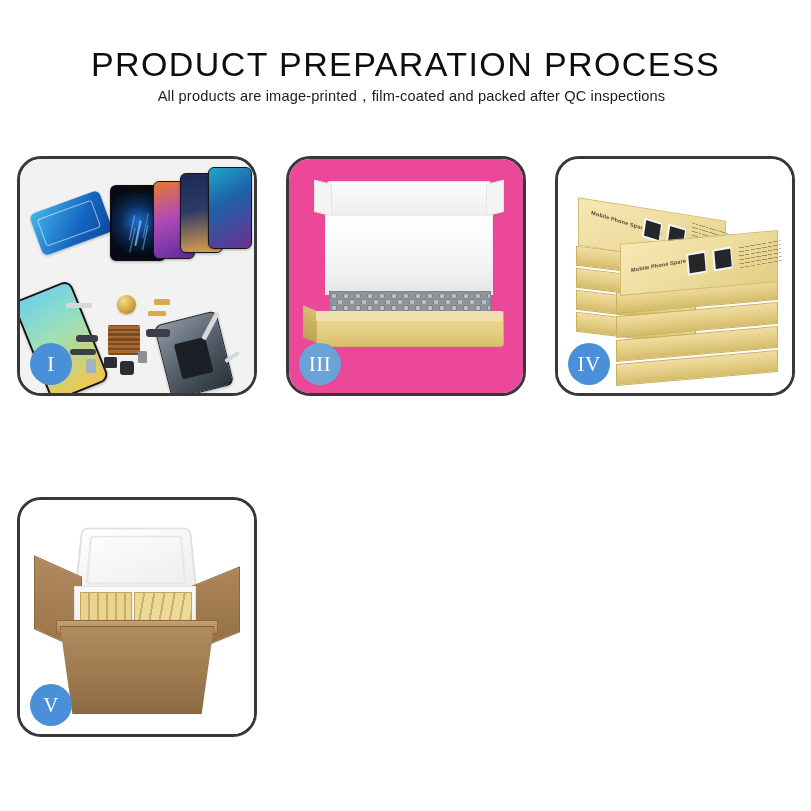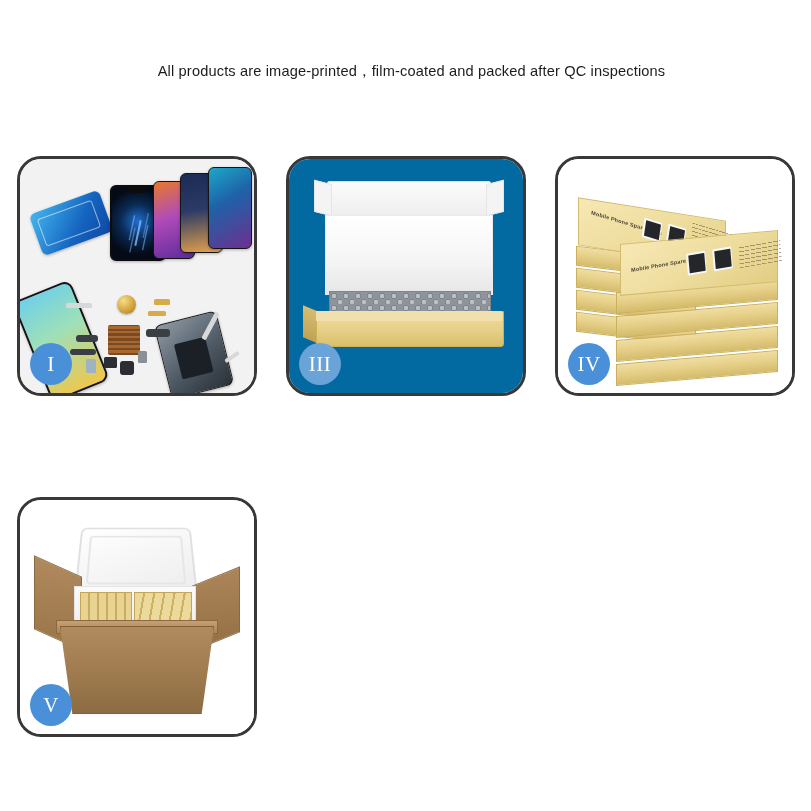--- a/index.html
+++ b/index.html
@@ -30,21 +30,21 @@
   }
   .title {
     font-size: 34px;
     font-weight: 500;
     letter-spacing: 1.4px;
     color: #0e0e0e;
     line-height: 1.1;
     white-space: nowrap;
   }
   .subtitle {
-    margin-top: 16px;
+    margin-top: 4px;
     font-size: 14.6px;
     font-weight: 400;
     letter-spacing: 0.15px;
     color: #1c1c1c;
     white-space: nowrap;
     padding-left: 12px;
   }
 
   
   .grid {
@@ -210,21 +210,21 @@
     position: absolute; background: #c79a55; border-radius: 2px; opacity: .92;
   }
   .bubble-sheen {
     position: absolute; inset: 0;
     background: linear-gradient(115deg, rgba(255,255,255,.55) 0%, rgba(255,255,255,0) 35%,
                 rgba(255,255,255,.3) 62%, rgba(255,255,255,0) 85%);
     pointer-events: none;
   }
 
   
-  .p3 { background: #0369a1; }
+  .p3 { background: #ec4899; }
   .box3-lid {
     position: absolute; left: 38px; top: 22px; width: 162px; height: 40px;
     background: linear-gradient(180deg,#fbfbfb,#ececec);
     border: 1px solid #e2e2e2;
     border-radius: 2px 2px 0 0;
   }
   .box3-lid::before, .box3-lid::after {
     content:""; position:absolute; top:0; width:16px; height:30px;
     background:#f4f4f4; border:1px solid #e5e5e5;
   }
@@ -379,20 +379,21 @@
   }
 
   .sr { position:absolute; width:1px; height:1px; overflow:hidden; clip:rect(0 0 0 0); }
 </style>
 </head>
 <body>
 
 <div class="page">
 
   <div class="header">
+    <div class="title">PRODUCT PREPARATION PROCESS</div>
     <div class="subtitle">All products are image-printed，film-coated and packed after QC inspections</div>
   </div>
 
   <div class="grid">
 
     <div class="card">
       <div class="card-inner p1">
         <div class="phone ph-a"></div>
         <div class="phone ph-b"></div>
         <div class="phone ph-c"></div>

